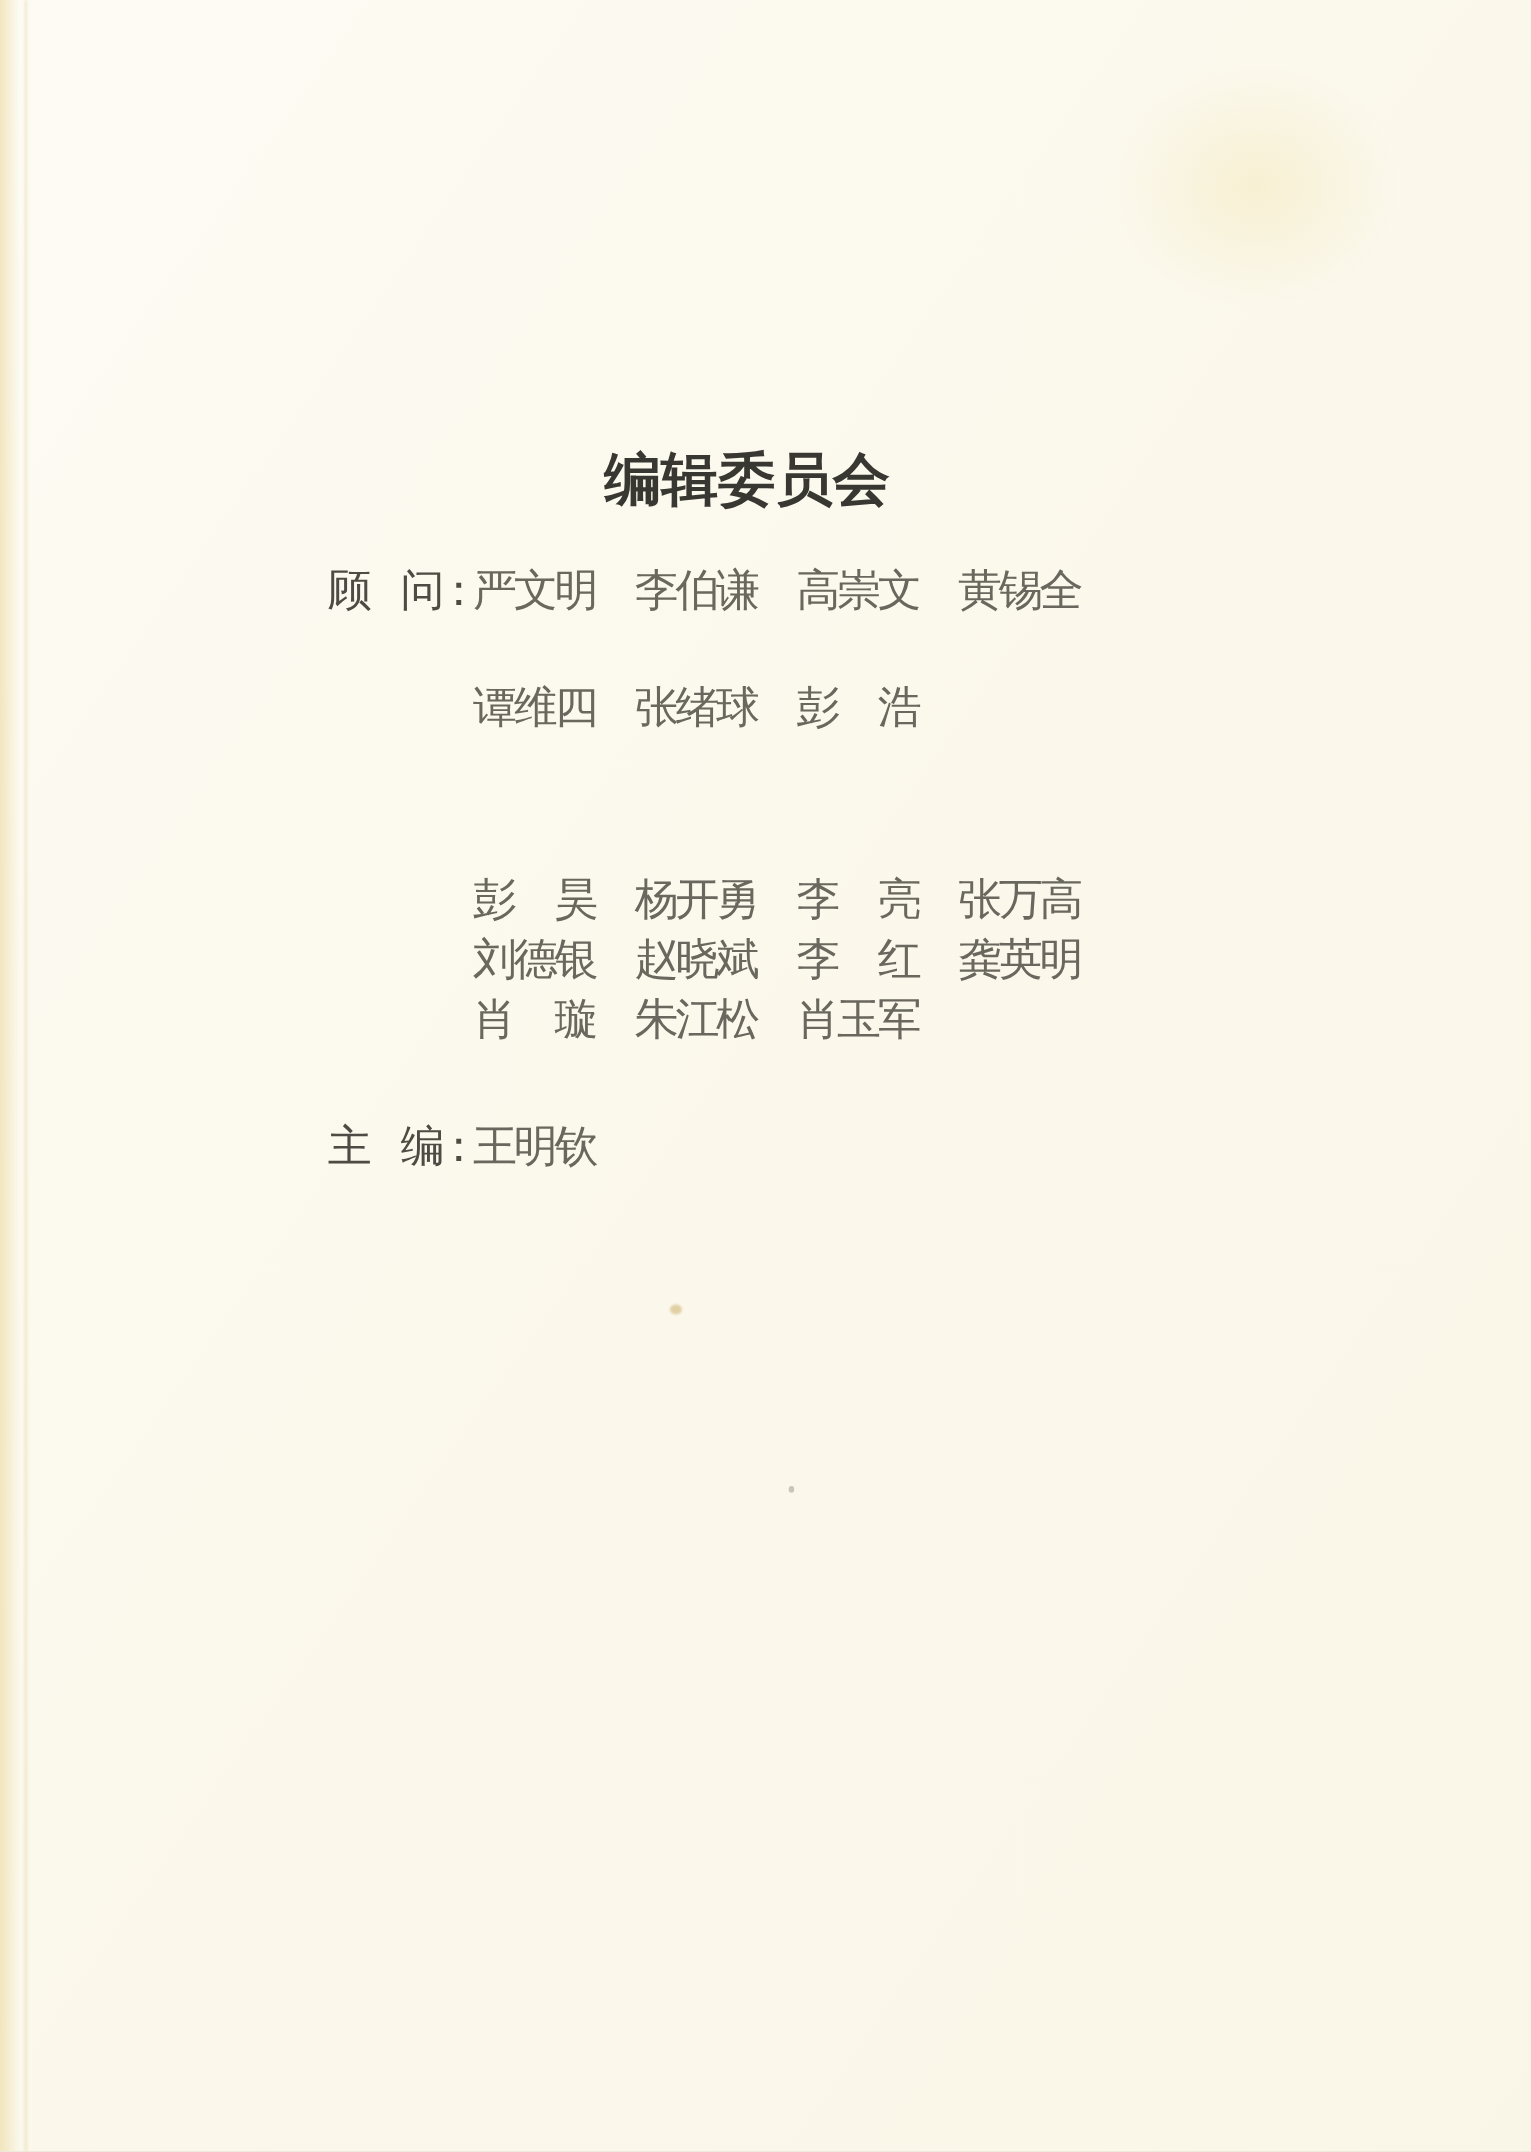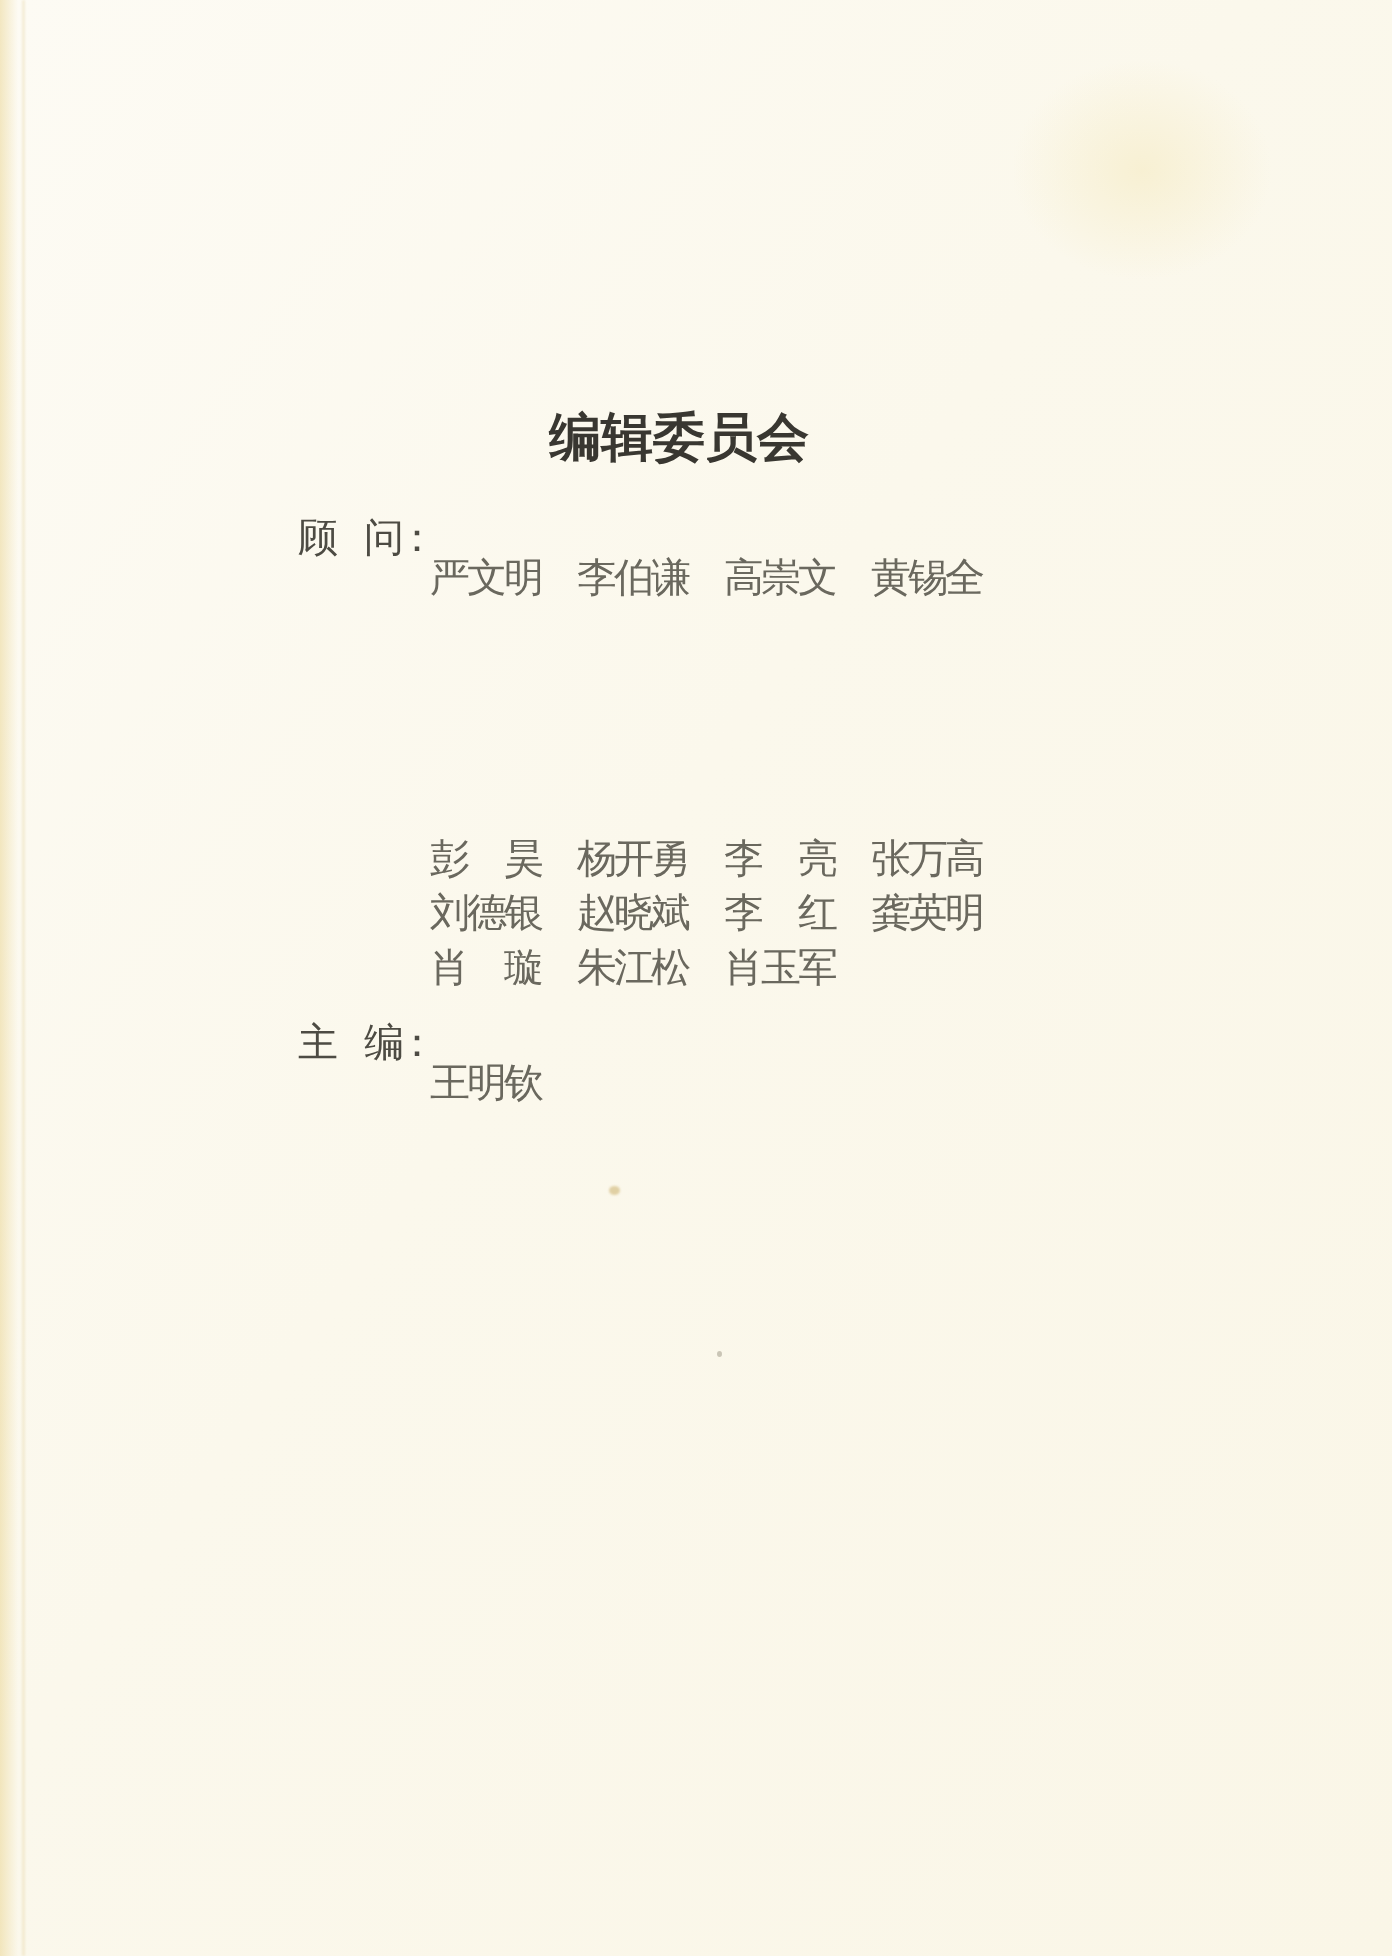--- a/index.html
+++ b/index.html
@@ -70,21 +70,20 @@
     position: absolute;
     left: 430px;
     top: 0;
   }
 
   .name {
     display: inline-block;
     width: 147px;
     letter-spacing: -3px;
     color: #6a685e;
-    margin-top: 40px;
   }
   .name:last-child { width: auto; }
 
   
   .speck {
     position: absolute;
     border-radius: 50%;
     pointer-events: none;
   }
   .speck-1 {
@@ -105,20 +104,25 @@
   <div class="corner-glow"></div>
 
   <h1 class="title">编辑委员会</h1>
 
   <div class="row" style="top:515px">
     <span class="label">顾　问：</span>
     <span class="names">
       <span class="name">严文明</span><span class="name">李伯谦</span><span class="name">高崇文</span><span class="name">黄锡全</span>
     </span>
   </div>
+  <div class="row" style="top:621px">
+    <span class="names">
+      <span class="name">谭维四</span><span class="name">张绪球</span><span class="name">彭　浩</span>
+    </span>
+  </div>
 
   <div class="row" style="top:796px">
     <span class="names">
       <span class="name">彭　昊</span><span class="name">杨开勇</span><span class="name">李　亮</span><span class="name">张万高</span>
     </span>
   </div>
   <div class="row" style="top:850px">
     <span class="names">
       <span class="name">刘德银</span><span class="name">赵晓斌</span><span class="name">李　红</span><span class="name">龚英明</span>
     </span>

